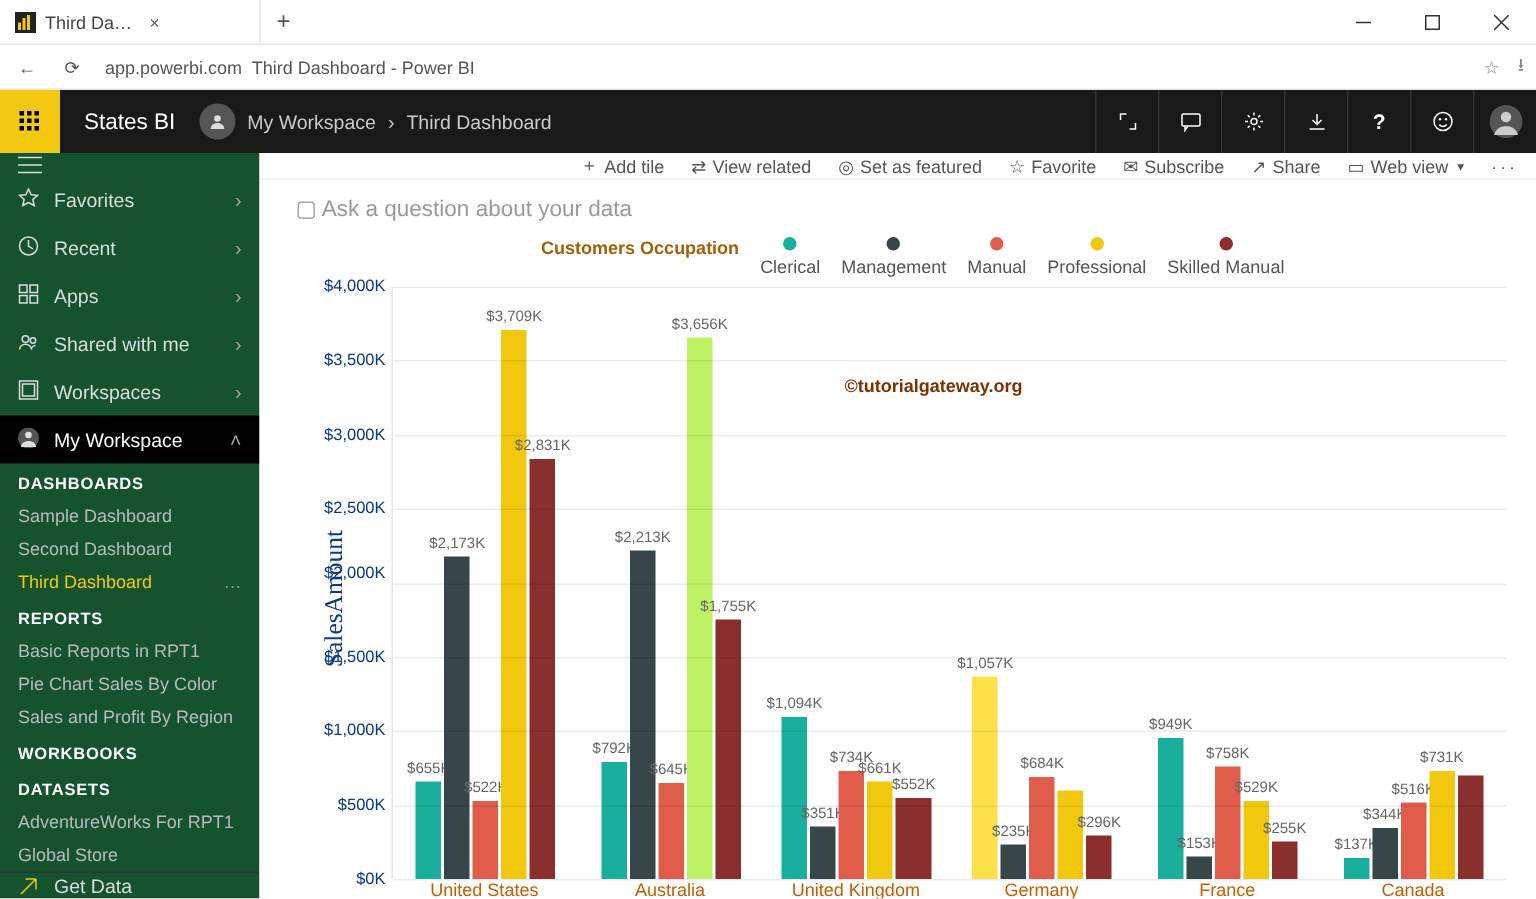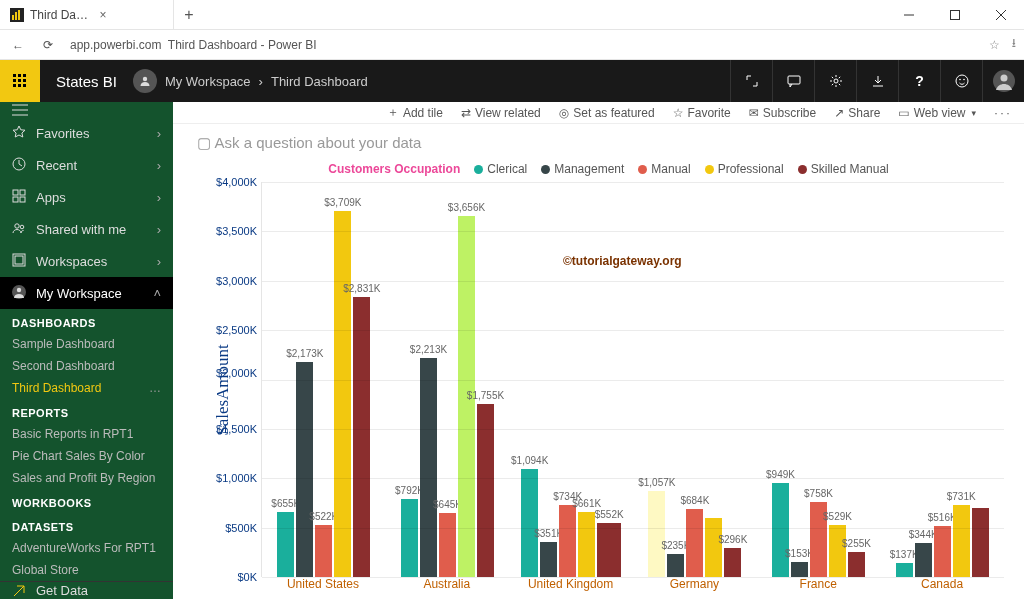--- a/index.html
+++ b/index.html
@@ -45,22 +45,22 @@
 
 .content { flex: 1; background: #fff; display: flex; flex-direction: column; overflow: hidden; }
 .toolbar { height: 40px; display: flex; align-items: center; justify-content: flex-end; padding: 0 12px; gap: 18px; font-size: 12px; color: #555; border-bottom: 1px solid #eee; }
 .toolbar .tool { display: flex; align-items: center; gap: 4px; cursor: pointer; }
 .toolbar .more { letter-spacing: 2px; }
 
 .qna { padding: 10px 24px; color: #999; font-size: 15px; }
 
 .chart-area { flex: 1; position: relative; padding: 0 20px 0 40px; }
 .legend { display: flex; justify-content: center; gap: 14px; font-size: 12px; color: #555; margin-bottom: 6px; }
-.legend .lt { font-weight: 600; color: #ec4899; }
-.legend .item { display: flex; align-items: center; gap: 4px; }
+.legend .lt { font-weight: 600; color: #a16207; }
+.legend .item { display: flex; align-items: center; gap: 4px; flex-direction: column; }
 .legend .dot { width: 9px; height: 9px; border-radius: 50%; }
 
 .watermark { position: absolute; left: 390px; top: 92px; font-size: 12px; font-weight: 700; color: #7a3200; }
 
 .plot-wrap { position: relative; height: 395px; display: flex; }
 .y-axis-title { position: absolute; left: -26px; top: 50%; transform: rotate(-90deg) translateY(-50%); transform-origin: center; font-family: "Times New Roman", serif; font-size: 17px; color: #0a3a84; }
 .y-axis { width: 48px; position: relative; }
 .y-tick { position: absolute; right: 4px; font-size: 11px; color: #0a3a84; transform: translateY(-50%); }
 
 .plot { flex: 1; position: relative; border-left: 1px solid rgba(0,0,0,.1); }
@@ -414,21 +414,21 @@
                   <div class="bar-label">$734K</div>
                 </div>
                 <div class="bar" style="width: 17px; height: 65.2738px; background: rgb(242, 200, 15);">
                   <div class="bar-label">$661K</div>
                 </div>
                 <div class="bar" style="width: 17px; height: 54.51px; background: rgb(139, 46, 46); padding-left: 24px;">
                   <div class="bar-label">$552K</div>
                 </div>
               </div>
               <div class="group">
-                <div class="bar" style="width: 17px; height: 86px; background: #fef9c3; margin-top: 40px;">
+                <div class="bar" style="width: 17px; height: 135px; background: #fde047; margin-top: 40px;">
                   <div class="bar-label">$1,057K</div>
                 </div>
                 <div class="bar" style="width: 17px; height: 23.2062px; background: rgb(55, 70, 73);">
                   <div class="bar-label">$235K</div>
                 </div>
                 <div class="bar" style="width: 17px; height: 67.545px; background: rgb(224, 93, 76);">
                   <div class="bar-label">$684K</div>
                 </div>
                 <div class="bar" style="width: 17px; height: 59.25px; background: rgb(242, 200, 15);"></div>
                 <div class="bar" style="width: 17px; height: 29.23px; background: rgb(139, 46, 46);">

